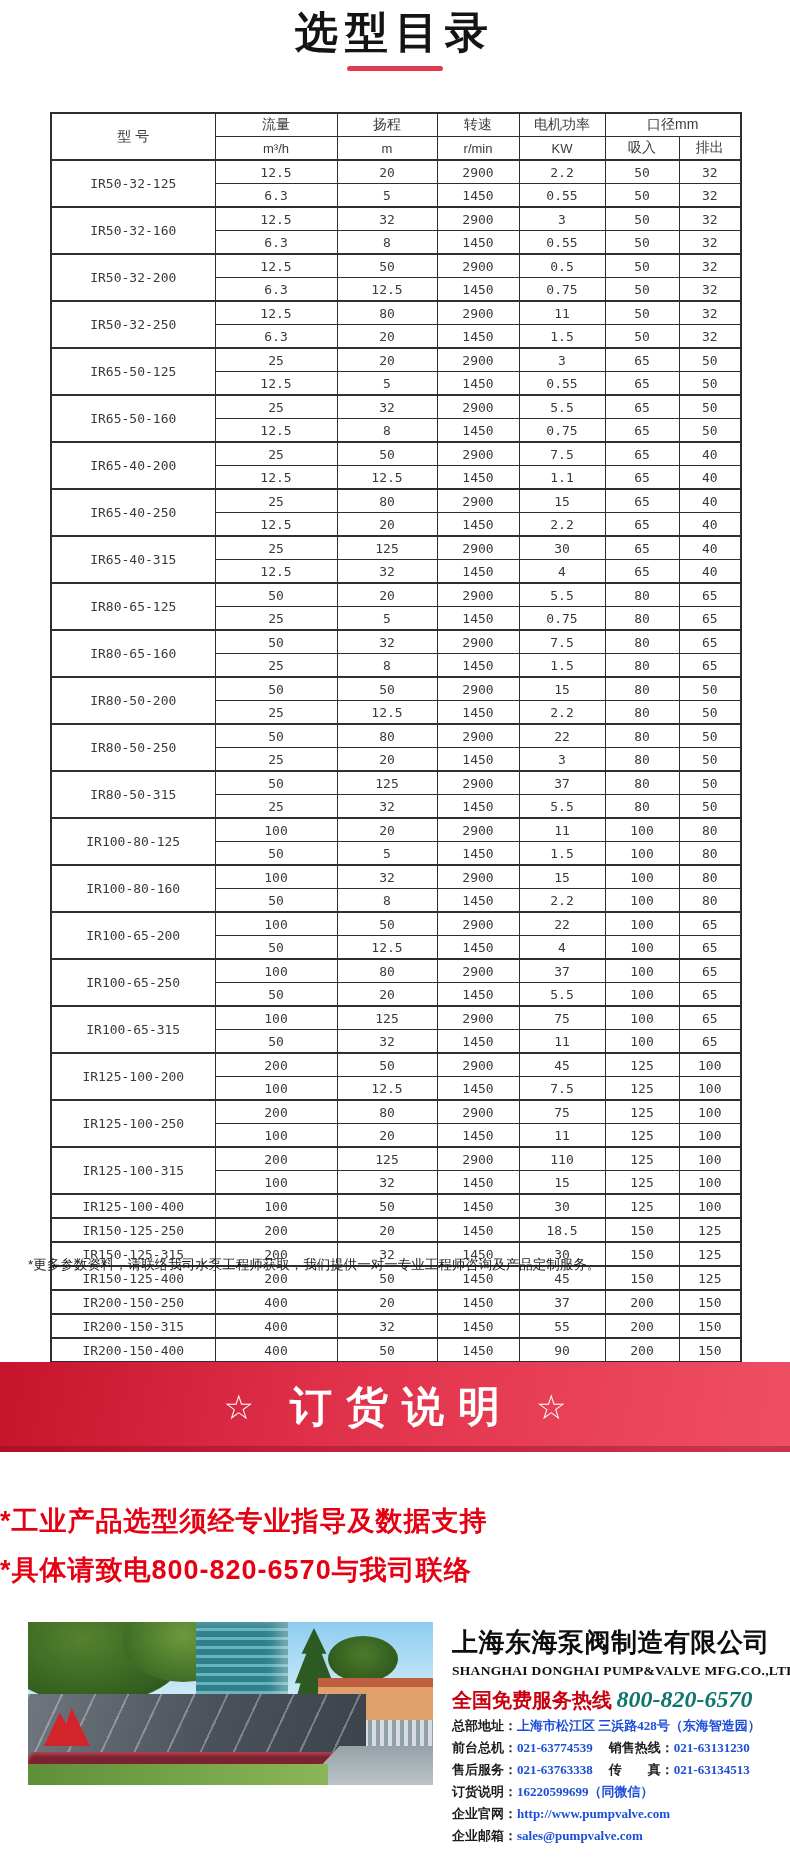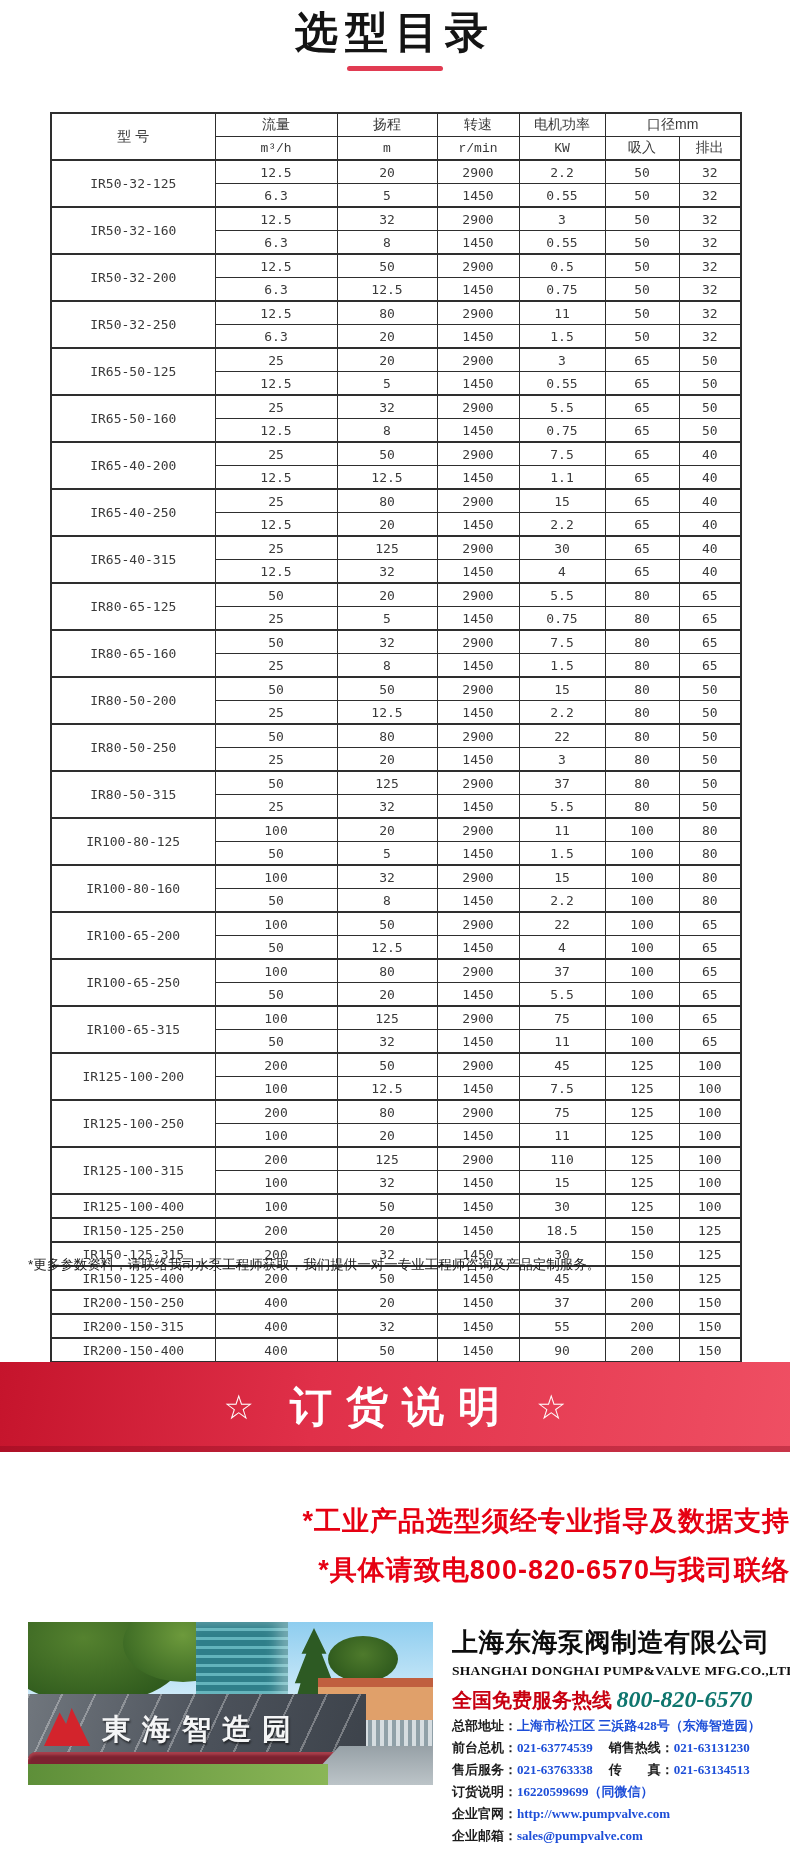--- a/index.html
+++ b/index.html
@@ -12,37 +12,37 @@
   .title-underline{position:absolute;top:66px;left:50%;transform:translateX(-50%);
          width:96px;height:5px;border-radius:3px;background:#e13b52;}
 
   
   .spec-table{position:absolute;top:112px;left:50px;width:690px;border-collapse:collapse;
               table-layout:fixed;border:2px solid #2e2e2e;}
   .spec-table th,.spec-table td{border:1px solid #2e2e2e;text-align:center;vertical-align:middle;
               padding:0;height:22px;font-size:13px;color:#3a3a3a;
               font-family:"DejaVu Sans Mono",monospace;white-space:nowrap;overflow:hidden;}
   .spec-table th{font-family:"Liberation Sans",sans-serif;font-weight:normal;font-size:14px;height:22px;}
-  .spec-table th.unit{font-family:Liberation Mono, monospace;font-size:13px;}
+  .spec-table th.unit{font-family:Liberation Sans, sans-serif;font-size:13px;}
   .spec-table tr.group-start td{border-top:2px solid #2e2e2e;}
   .spec-table td.model{font-size:13px;letter-spacing:0;}
 
   
   .footnote{position:absolute;top:1256px;left:28px;margin:0;font-size:13.5px;color:#1d1d1d;}
 
   
   .banner{position:absolute;top:1362px;left:0;width:790px;height:90px;
           background:linear-gradient(100deg,#c5142c 0%,#e03049 40%,#ef4f63 100%);
           box-shadow:inset 0 -6px 0 rgba(130,5,25,.35);
           display:flex;align-items:center;justify-content:center;gap:22px;}
   .banner .star{color:#fff;font-size:34px;line-height:1;}
   .banner .banner-title{color:#fff;font-size:42px;font-weight:bold;letter-spacing:14px;text-indent:14px;}
 
   
-  .bullets{position:absolute;top:1497px;left:0;width:790px;text-align:right;}
+  .bullets{position:absolute;top:1497px;left:0;width:790px;text-align:left;}
   .bullets p{margin:0;height:49px;line-height:49px;font-size:27px;font-weight:bold;color:#e60012;letter-spacing:1px;}
 
   
   .photo{position:absolute;top:1622px;left:28px;width:405px;height:163px;overflow:hidden;background:#cfeaf7;}
   .sky{position:absolute;inset:0;background:linear-gradient(180deg,#8ecdef 0%,#c9e8f8 42%,#ecf6fb 62%,#f3f8fa 100%);}
   .tree{position:absolute;border-radius:50%;}
   .tree.t1{left:-30px;top:-28px;width:190px;height:110px;background:radial-gradient(ellipse at 45% 40%,#55822f,#2f5a1d 75%);}
   .tree.t2{left:95px;top:-18px;width:120px;height:78px;background:radial-gradient(ellipse at 50% 40%,#6d9a3c,#3c6a24 75%);}
   .tree.t3{left:300px;top:14px;width:70px;height:46px;background:radial-gradient(ellipse at 50% 40%,#4e7a2c,#2f5a1d 75%);}
   .building{position:absolute;left:168px;top:0;width:92px;height:80px;
@@ -574,21 +574,20 @@
     <div class="sky"></div>
     <div class="tree t1"></div>
     <div class="tree t2"></div>
     <div class="building"></div>
     <div class="tree t3"></div>
     <div class="conifer"></div>
     <div class="far-building"></div>
     <div class="fence"></div>
     <div class="wall"></div>
     <div class="logo-mountain"></div>
-    <div class="sign-text">東海智造园</div>
     <div class="hedge"></div>
     <div class="drive"></div>
     <div class="lawn"></div>
   </div>
 
   <div class="company">
     <div class="name-cn">上海东海泵阀制造有限公司</div>
     <div class="name-en">SHANGHAI DONGHAI PUMP&amp;VALVE MFG.CO.,LTD.</div>
     <div class="hotline">
       <span class="hl-label">全国免费服务热线</span>

